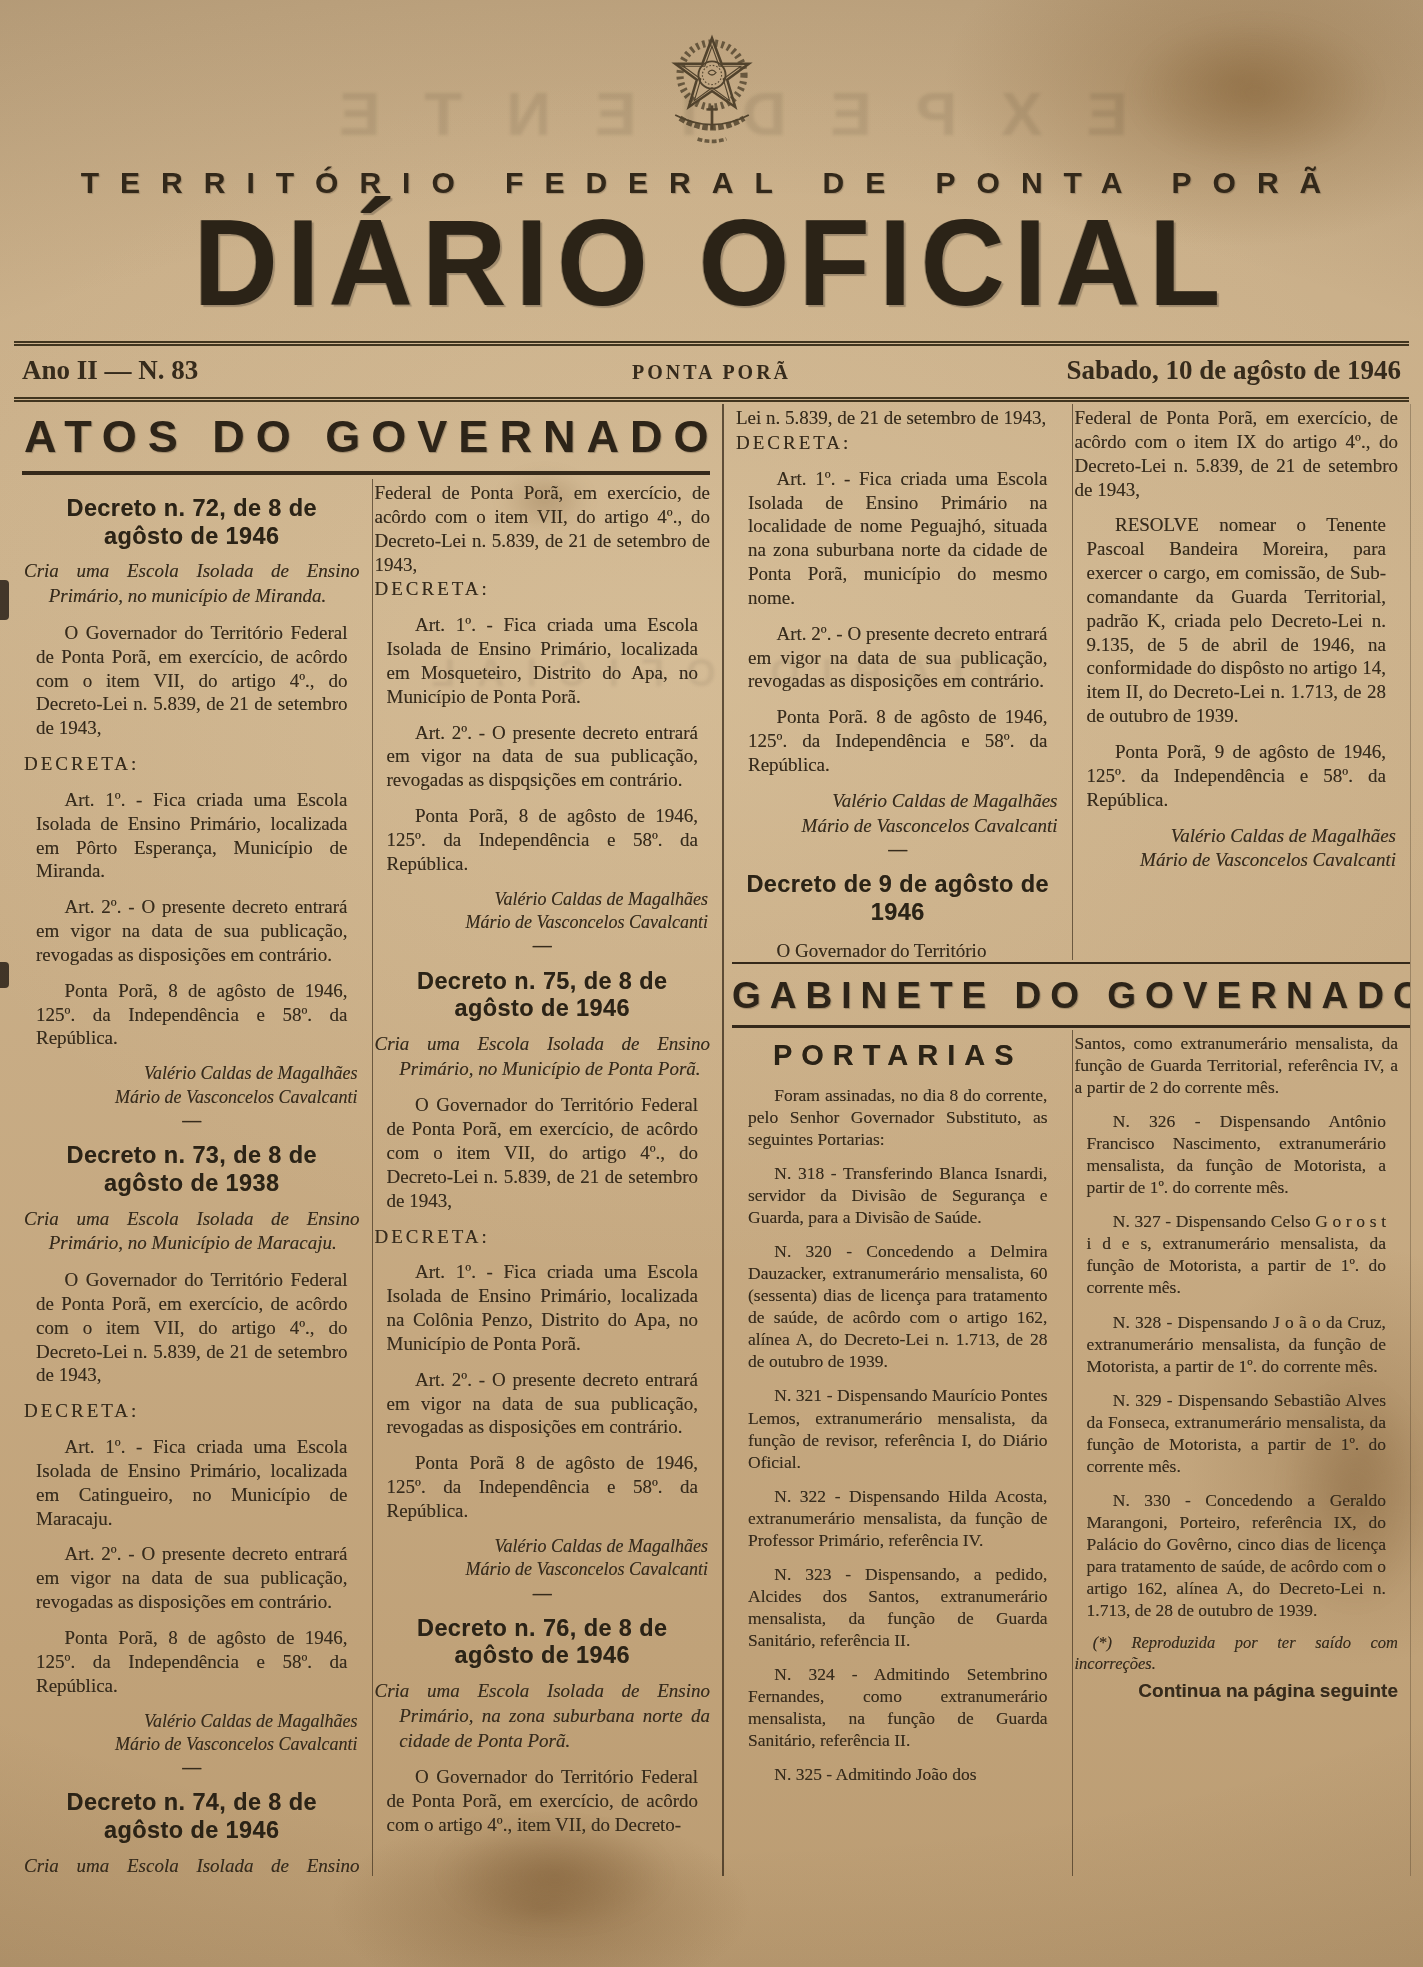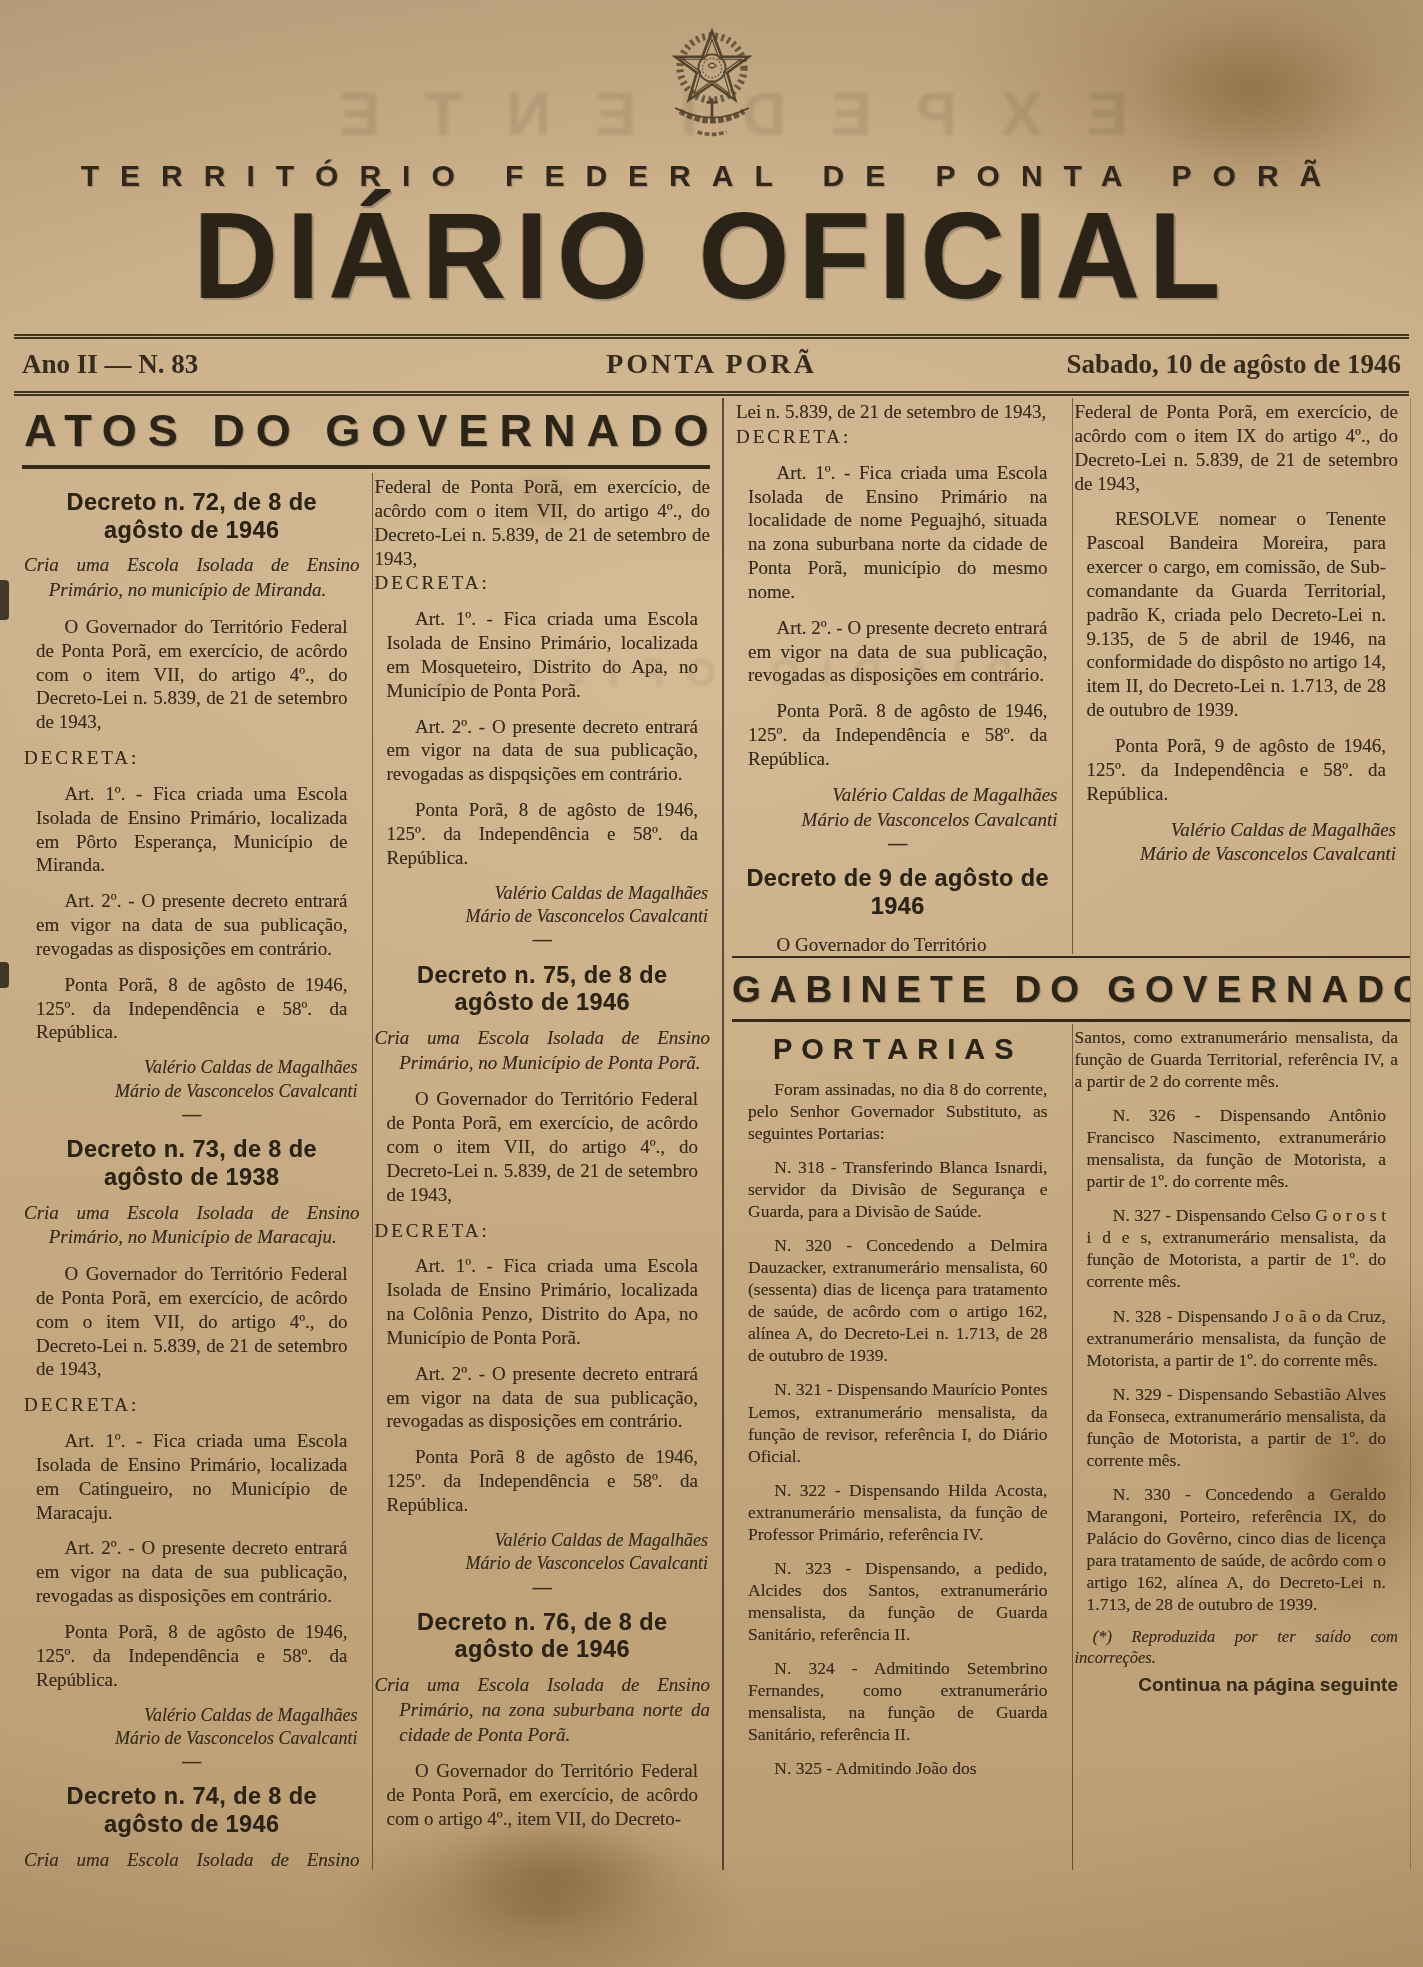--- a/index.html
+++ b/index.html
@@ -22,32 +22,32 @@
   .edge-mark{position:absolute;left:0;width:9px;background:rgba(20,14,8,.75);border-radius:0 4px 4px 0;}
   .em1{top:580px;height:40px;}
   .em2{top:962px;height:26px;}
 
   .bleed{position:absolute;left:0;right:0;text-align:center;
     font-family:"Liberation Sans",sans-serif;font-weight:700;
     color:rgba(47,36,20,.10);transform:scaleX(-1);filter:blur(1.6px);pointer-events:none;}
   .b1{top:78px;font-size:62px;letter-spacing:44px;}
   .b2{top:652px;font-size:38px;letter-spacing:22px;color:rgba(47,36,20,.08);}
 
-  .masthead{position:relative;text-align:center;padding-top:21px;z-index:2;}
+  .masthead{position:relative;text-align:center;padding-top:28px;z-index:2;}
   .coat{display:inline-block;opacity:.88;}
   .territory{font-family:"Liberation Sans",sans-serif;font-weight:600;font-size:30px;
     letter-spacing:21px;color:#32281a;margin:16px 0 4px;text-shadow:1px 1px 1px rgba(50,40,26,.25);}
   .title{font-family:"Liberation Sans",sans-serif;font-weight:800;font-size:117px;line-height:1;
     letter-spacing:9px;margin:4px 0 20px;color:#2b2317;transform:scaleY(1.05);
     text-shadow:2px 2px 1px rgba(43,36,27,.28), -1px 0 0 rgba(43,36,27,.35);}
 
   .datebar{display:flex;align-items:baseline;margin:0 14px;padding:9px 8px 11px;
     border-top:5px double #41351f;border-bottom:5px double #41351f;position:relative;z-index:2;}
   .ed{flex:1;text-align:left;font-weight:700;font-size:27px;}
-  .city{flex:0 0 auto;font-weight:700;font-size:28px;letter-spacing:3px;}
+  .city{flex:0 0 auto;font-weight:700;font-size:20px;letter-spacing:3px;}
   .dt{flex:1;text-align:right;font-weight:700;font-size:27px;}
 
   .content{position:relative;z-index:2;display:flex;margin:2px 12px 0 22px;height:1472px;overflow:hidden;}
   .half{display:flex;flex-direction:column;overflow:hidden;}
   .half.left{width:700px;border-right:2px solid rgba(55,42,25,.75);}
   .half.right{flex:1;border-right:1px solid rgba(55,42,25,.30);}
 
   .atos-title{font-family:"Liberation Sans",sans-serif;font-weight:600;font-size:45px;line-height:1;
     letter-spacing:11px;color:#2d2418;padding:10px 0 12px 2px;border-bottom:4px solid #35291a;
     margin-right:12px;white-space:nowrap;text-shadow:1px 1px 1px rgba(45,36,24,.3);}

